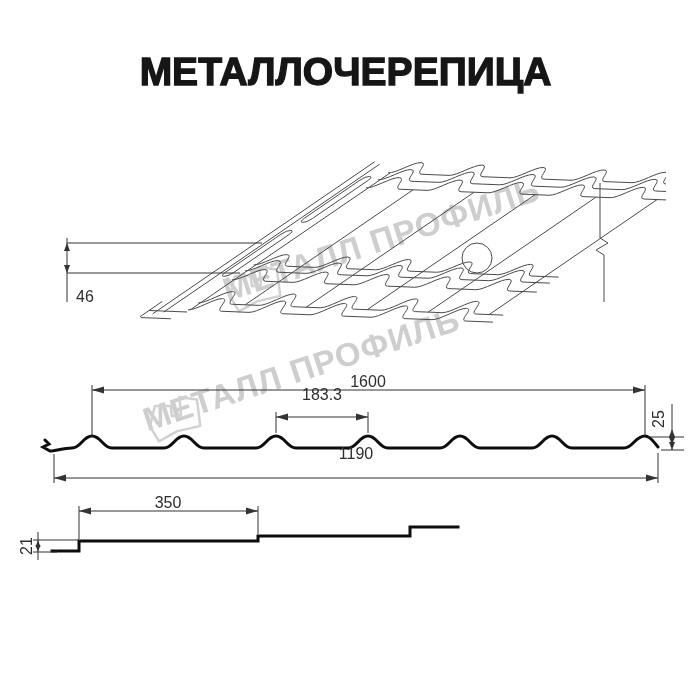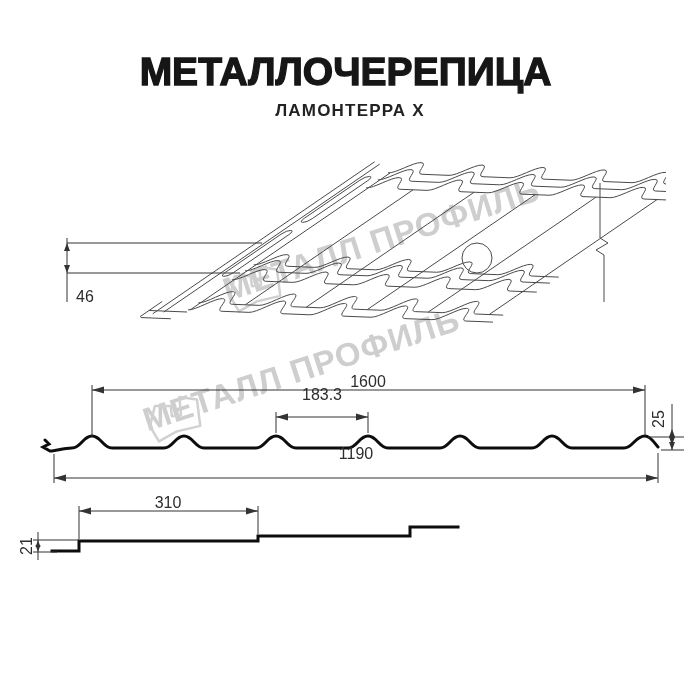--- a/index.html
+++ b/index.html
@@ -136,24 +136,23 @@
         <path d="M 38 532 V 560"></path>
         <path d="M 33 540 H 79"></path>
         <path d="M 33 552 H 57"></path>
         <path d="M 38 540 l 2.5 7 h -5 Z" fill="#333" stroke="none"></path>
         <path d="M 38 552 l 2.5 -7 h -5 Z" fill="#333" stroke="none"></path>
       </g>
     </g>
   </svg>
 
   <div class="title">МЕТАЛЛОЧЕРЕПИЦА</div>
-  <div class="subtitle">ЛАМОНТЕРРА Х</div>
 
   <span class="dim-label plain" style="left:76px;top:289px;">46</span>
 
   <span class="dim-label" style="left:368px;top:374px;">1600</span>
   <span class="dim-label" style="left:322px;top:387px;">183.3</span>
   <span class="dim-label rot" style="left:659px;top:419px;">25</span>
   <span class="dim-label" style="left:356px;top:446px;">1190</span>
 
-  <span class="dim-label" style="left:168px;top:495px;">310</span>
+  <span class="dim-label" style="left:168px;top:495px;">350</span>
   <span class="dim-label rot" style="left:27px;top:546px;">21</span>
 </div>
 
 </body></html>

